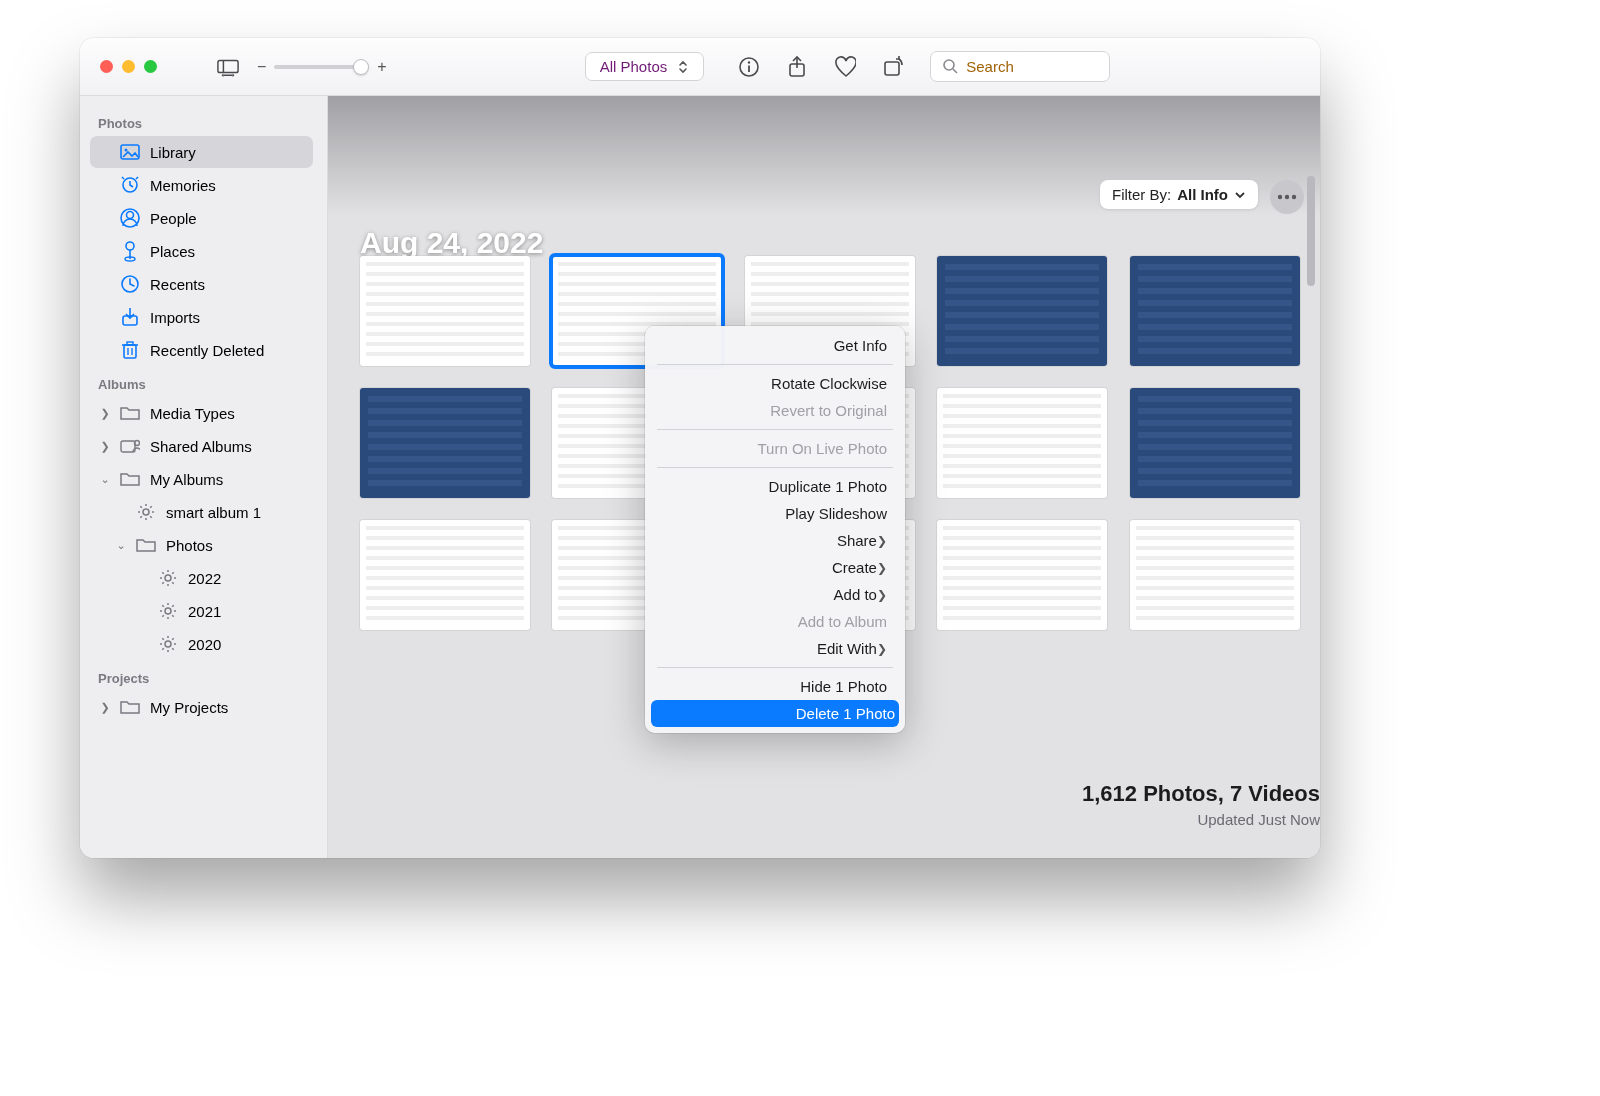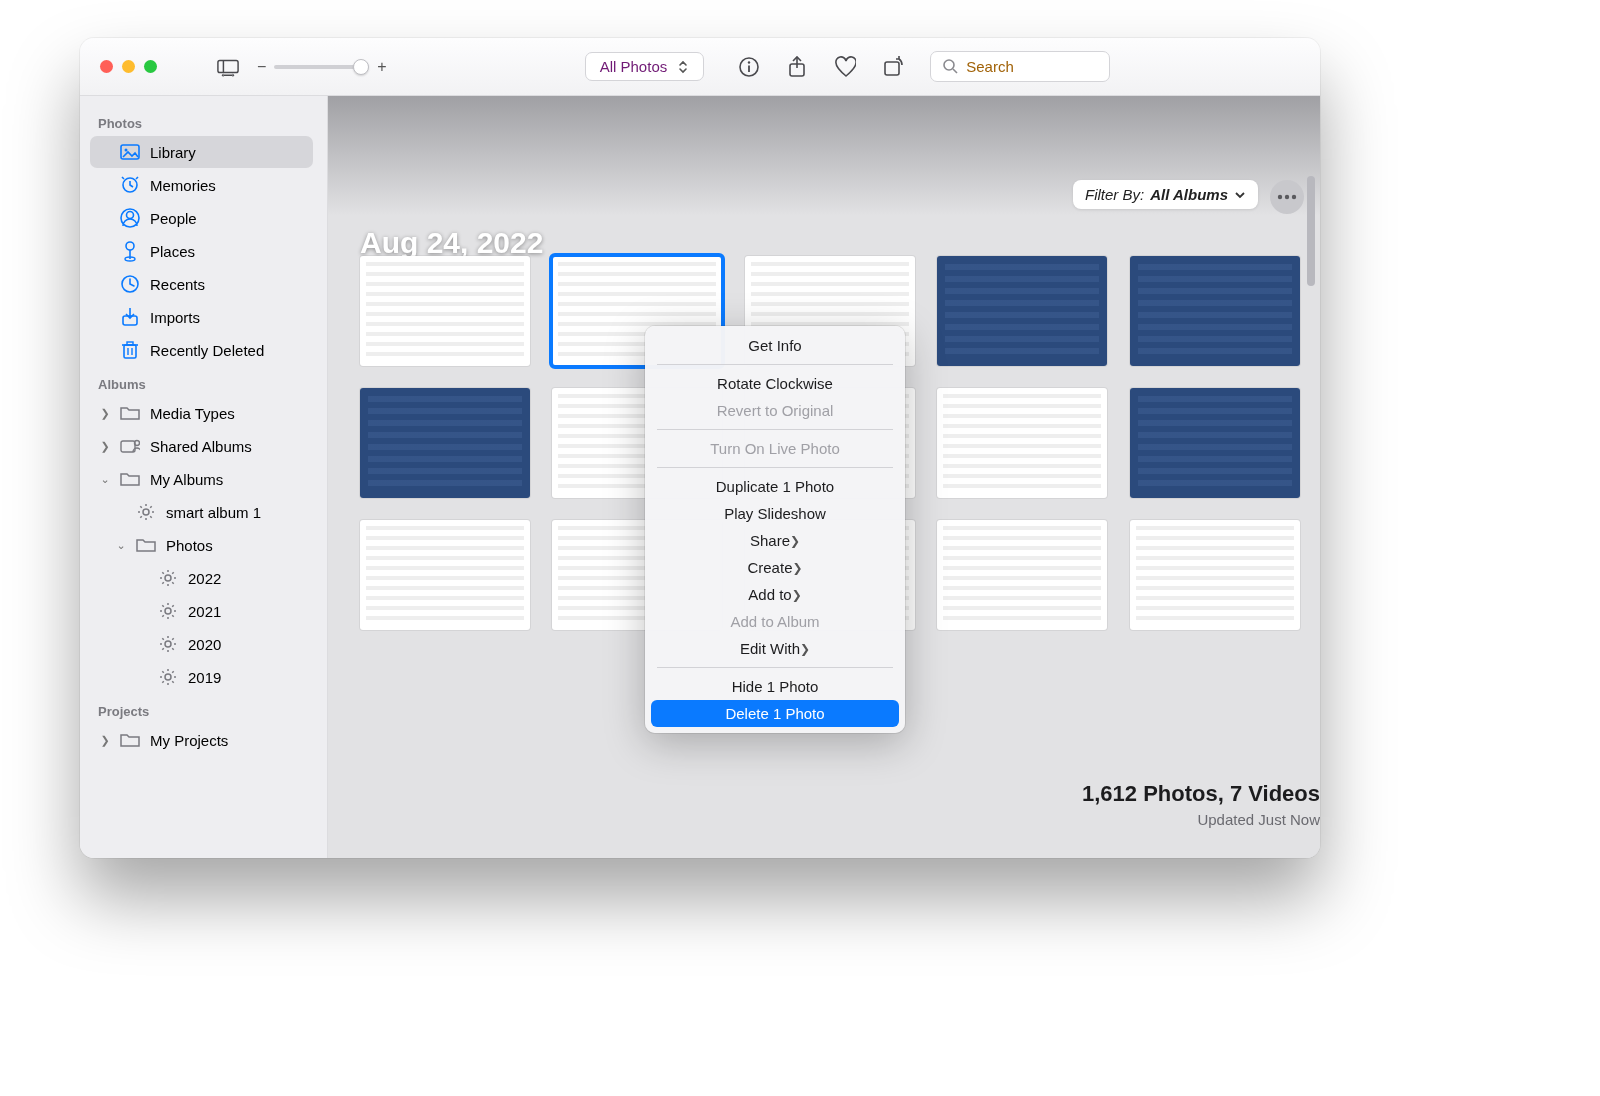--- a/index.html
+++ b/index.html
@@ -24,35 +24,35 @@
   .sb-header { font-size:13px; font-weight:600; color:#7a7a80; padding:10px 12px 4px; }
   .sb-item { display:flex; align-items:center; gap:10px; padding:6px 10px; border-radius:7px; margin:1px 4px; cursor:default;}
   .sb-item.sel { background:#d6d6da; }
   .sb-arrow { width:10px; text-align:center; color:#777; font-size:11px;}
   .sb-icon { width:20px; height:20px; display:flex; align-items:center; justify-content:center; color:#0a7aff; }
   .sb-icon.grey{color:#7a7a80;}
   .sb-item.indent1{padding-left:26px;} .sb-item.indent2{padding-left:48px;}
   .main { flex:1; position:relative; background:#dcdde0; overflow:hidden;}
   .grid-fade { position:absolute; inset:0; background:linear-gradient(#a0a0a4 0, #e2e2e4 120px); }
   .date-label { position:absolute; left:32px; top:130px; font-size:30px; font-weight:700; color:#fff; text-shadow:0 1px 4px rgba(0,0,0,.4); }
-  .filter { position:absolute; right:62px; top:84px; background:#fff; border-radius:8px; padding:6px 12px; font-size:15px; display:flex; align-items:center; gap:6px; box-shadow:0 1px 3px rgba(0,0,0,.1); color:#222;font-style:italic;}
+  .filter { position:absolute; right:62px; top:84px; background:#fff; border-radius:8px; padding:6px 12px; font-size:15px; display:flex; align-items:center; gap:6px; box-shadow:0 1px 3px rgba(0,0,0,.1); color:#222;}
   .filter b{font-weight:600;}
   .more { position:absolute; right:16px; top:84px; width:34px; height:34px; border-radius:50%; background:#c8c8cc; display:flex; align-items:center; justify-content:center; color:#5a5a5e;}
   .thumbs { position:absolute; left:32px; top:160px; right:20px; display:grid; grid-template-columns:repeat(5,1fr); gap:22px 22px; }
   .thumb { width:170px; height:110px; background:#fff; border-radius:3px; box-shadow:0 0 0 1px rgba(0,0,0,.06); position:relative; overflow:hidden;}
   .thumb.dark{background:linear-gradient(90deg,#2b4a7c,#2b4a7c);} 
   .thumb.dark::before{content:"";position:absolute;inset:8px;background:repeating-linear-gradient(#3c5c90 0 6px,#2b4a7c 6px 12px);opacity:.6;}
   .thumb.light::before{content:"";position:absolute;inset:6px;background:repeating-linear-gradient(#eee 0 4px,#fff 4px 10px);}
   .thumb.sel { outline:4px solid #0a7aff; outline-offset:-1px;}
   .summary { position:absolute; bottom:30px; left:0; right:0; text-align:right; }
   .summary .s1{font-size:22px; font-weight:700; color:#1c1c1e;}
   .summary .s2{font-size:15px; color:#6a6a70; margin-top:4px;}
   
   .menu { position:absolute; left:565px; top:288px; width:260px; background:rgba(244,244,246,.98); border-radius:10px; box-shadow:0 10px 40px rgba(0,0,0,.25),0 0 0 1px rgba(0,0,0,.08); padding:6px 0; font-size:15px; z-index:10;}
-  .menu-item{ padding:5px 18px; display:flex; align-items:center; justify-content:center; color:#1c1c1e; cursor:default;}
+  .menu-item{ padding:5px 18px; display:flex; align-items:center; justify-content:flex-end; color:#1c1c1e; cursor:default;}
   .menu-item.dis{color:#a0a0a6;}
   .menu-item.hl{ background:#0a7aff; color:#fff; margin:0 6px; border-radius:6px; padding:5px 4px;}
   .menu-sep{height:1px;background:#d2d2d6;margin:5px 12px;}
   .menu-arrow{font-size:12px;color:#555;}
   svg{display:block;}
   .scrollbar-v { position:absolute; right:2px; top:80px; bottom:10px; width:14px; }
   .scrollbar-v .th{ position:absolute; left:3px; width:8px; top:0; height:110px; background:#b8b8be; border-radius:4px;}
 </style>
 </head>
 <body>
@@ -322,59 +322,40 @@
                   <line x1="15" y1="9" x2="17" y2="9"></line>
                   <line x1="3.3" y1="3.3" x2="4.8" y2="4.8"></line>
                   <line x1="13.2" y1="13.2" x2="14.7" y2="14.7"></line>
                   <line x1="3.3" y1="14.7" x2="4.8" y2="13.2"></line>
                   <line x1="13.2" y1="4.8" x2="14.7" y2="3.3"></line>
                 </g>
               </svg>
             </span>
             <span>2020</span>
           </div>
-          <div class="sb-item indent2">
-            <span class="sb-arrow"></span>
-            <span class="sb-icon grey">
-              <svg width="18" height="18">
-                <circle cx="9" cy="9" r="3" fill="none" stroke="#7a7a80" stroke-width="1.5"></circle>
-                <g stroke="#7a7a80" stroke-width="1.5">
-                  <line x1="9" y1="1" x2="9" y2="3"></line>
-                  <line x1="9" y1="15" x2="9" y2="17"></line>
-                  <line x1="1" y1="9" x2="3" y2="9"></line>
-                  <line x1="15" y1="9" x2="17" y2="9"></line>
-                  <line x1="3.3" y1="3.3" x2="4.8" y2="4.8"></line>
-                  <line x1="13.2" y1="13.2" x2="14.7" y2="14.7"></line>
-                  <line x1="3.3" y1="14.7" x2="4.8" y2="13.2"></line>
-                  <line x1="13.2" y1="4.8" x2="14.7" y2="3.3"></line>
-                </g>
-              </svg>
-            </span>
-            <span>2019</span>
-          </div>
         </div>
       <div class="sb-header">Projects</div>
       <div id="sb-projects">
           <div class="sb-item ">
             <span class="sb-arrow">❯</span>
             <span class="sb-icon grey">
               <svg width="20" height="16">
                 <path d="M1 3 L7 3 L9 5 L19 5 L19 14 L1 14 Z" fill="none" stroke="#7a7a80" stroke-width="1.5"></path>
               </svg>
             </span>
             <span>My Projects</span>
           </div>
         </div>
     </div>
 
     <div class="main">
       <div class="grid-fade"></div>
       <div class="filter">
         <span>Filter By:</span>
-        <b>All Albums</b>
+        <b>All Info</b>
         <svg width="12" height="12">
             <path d="M2 4 L6 8 L10 4" stroke="#333" stroke-width="1.8" fill="none"></path>
           </svg>
       </div>
       <div class="more">
         <svg width="20" height="6">
             <circle cx="3" cy="3" r="2.2" fill="#5a5a5e"></circle>
             <circle cx="10" cy="3" r="2.2" fill="#5a5a5e"></circle>
             <circle cx="17" cy="3" r="2.2" fill="#5a5a5e"></circle>
           </svg>

